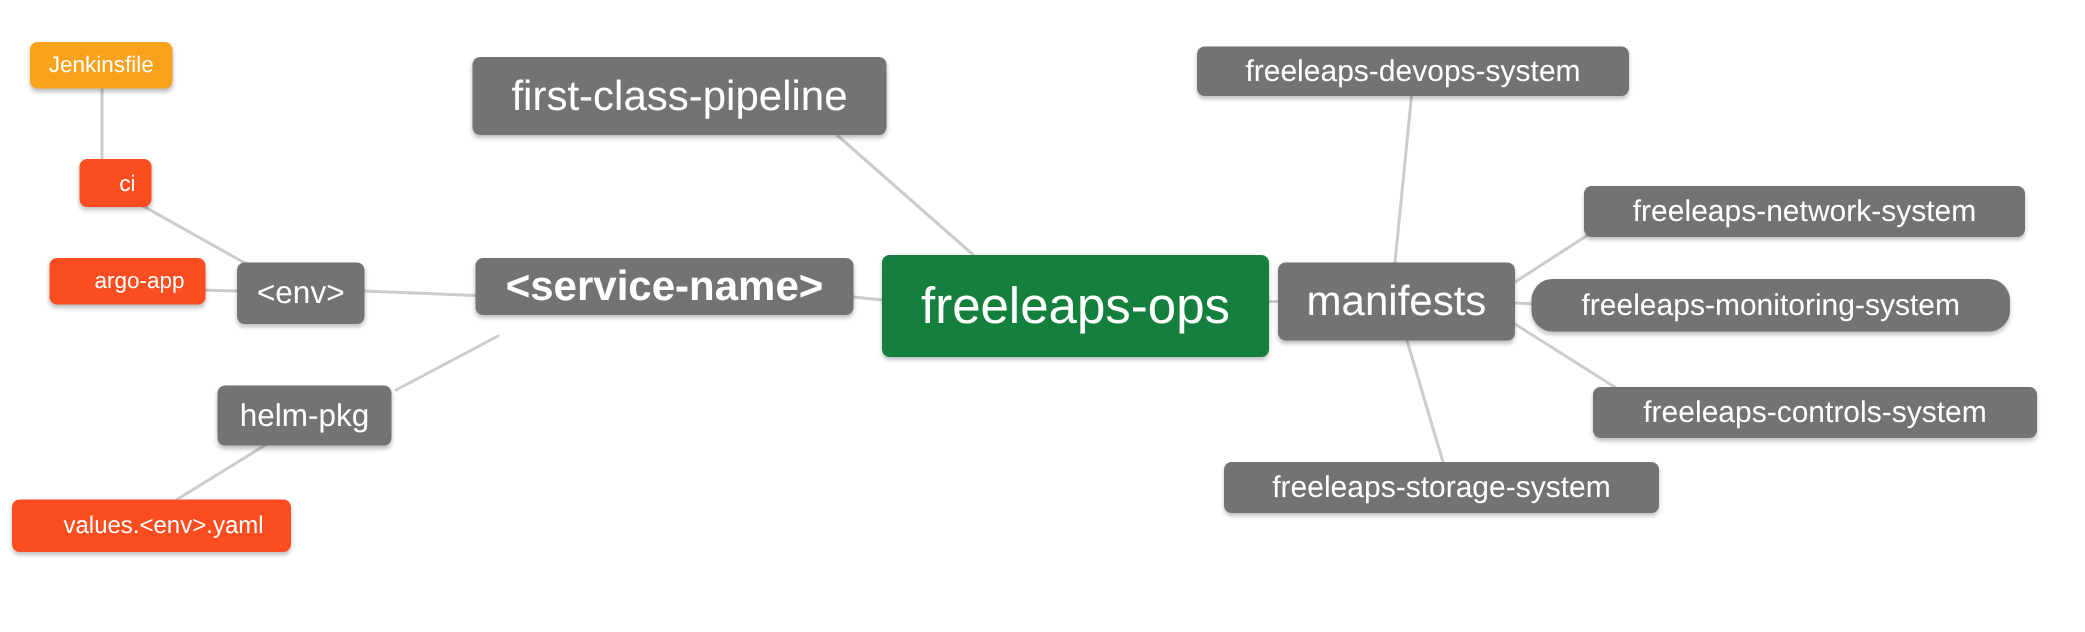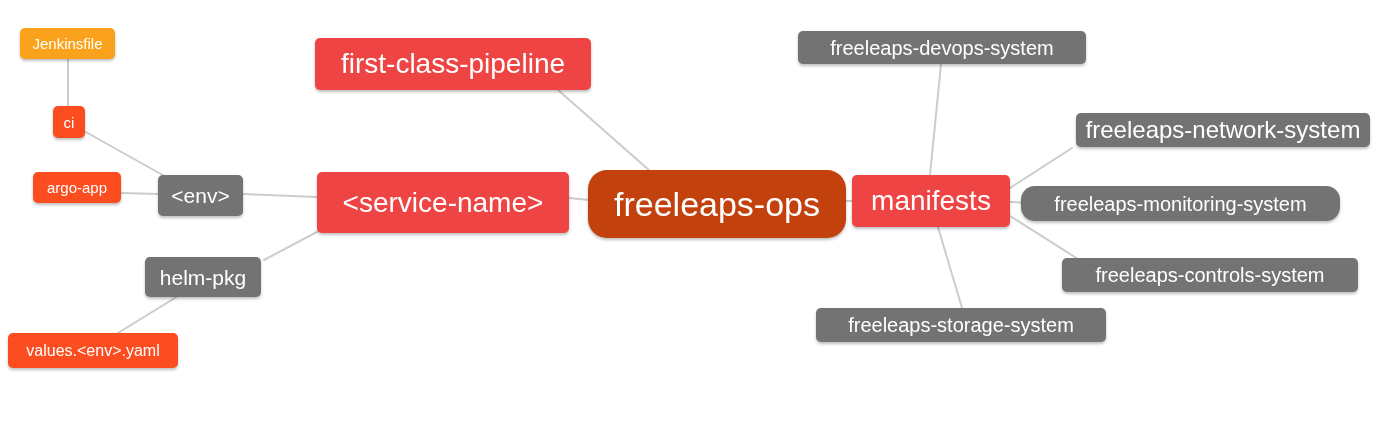--- a/index.html
+++ b/index.html
@@ -27,39 +27,39 @@
     align-items: center;
     justify-content: center;
     color: #ffffff;
     border-radius: 5px;
     box-shadow: 0 2px 3px rgba(0,0,0,0.25);
     white-space: nowrap;
     cursor: pointer;
     user-select: none;
     line-height: 1;
   }
-  .blue   { background: #ef4444; }
+  .blue   { background: #737373; }
   .green  { background: #737373; }
-  .red    { background: #fb4d20; }
+  .red    { background: #fb4d20; padding-left: 16px; }
   .orange { background: #faa21b; text-align: right; }
-  .dark   { background: #c2410c; border-radius: 19px; }
+  .dark   { background: #15803d; }
 
   
   #n-jenkinsfile { left: 20px;  top: 28px;  width: 95px;  height: 31px; font-size: 15px; }
   #n-ci          { left: 53px;  top: 106px; width: 32px;  height: 32px; font-size: 15px; }
   #n-argo-app    { left: 33px;  top: 172px; width: 88px;  height: 31px; font-size: 15px; }
   #n-env         { left: 158px; top: 175px; width: 85px;  height: 41px; font-size: 21px; }
   #n-helm-pkg    { left: 145px; top: 257px; width: 116px; height: 40px; font-size: 21px; }
   #n-values      { left: 8px;   top: 333px; width: 170px; height: 35px; font-size: 16px; }
   #n-fcp         { left: 315px; top: 38px;  width: 276px; height: 52px; font-size: 28px; }
-  #n-service     { left: 317px; top: 172px; width: 252px; height: 61px; font-size: 28px; }
+  #n-service     { left: 317px; top: 172px; width: 252px; height: 38px; font-size: 28px; font-weight: bold; }
   #n-root        { left: 588px; top: 170px; width: 258px; height: 68px; font-size: 34px; }
   #n-manifests   { left: 852px; top: 175px; width: 158px; height: 52px; font-size: 28px; }
   #n-devops      { left: 798px; top: 31px;  width: 288px; height: 33px; font-size: 20px; }
-  #n-network     { left: 1056px;top: 113px; width: 294px; height: 34px; font-size: 24px; margin-left: 20px; }
+  #n-network     { left: 1056px;top: 124px; width: 294px; height: 34px; font-size: 20px; }
   #n-monitoring  { left: 1021px;top: 186px; width: 319px; height: 35px; font-size: 20px; border-radius: 14px; }
   #n-controls    { left: 1062px;top: 258px; width: 296px; height: 34px; font-size: 20px; text-align: center; }
   #n-storage     { left: 816px; top: 308px; width: 290px; height: 34px; font-size: 20px; }
 </style>
 </head>
 <body>
 
 <div class="canvas">
 
   <svg class="edges" viewBox="0 0 1390 421" xmlns="http://www.w3.org/2000/svg">

